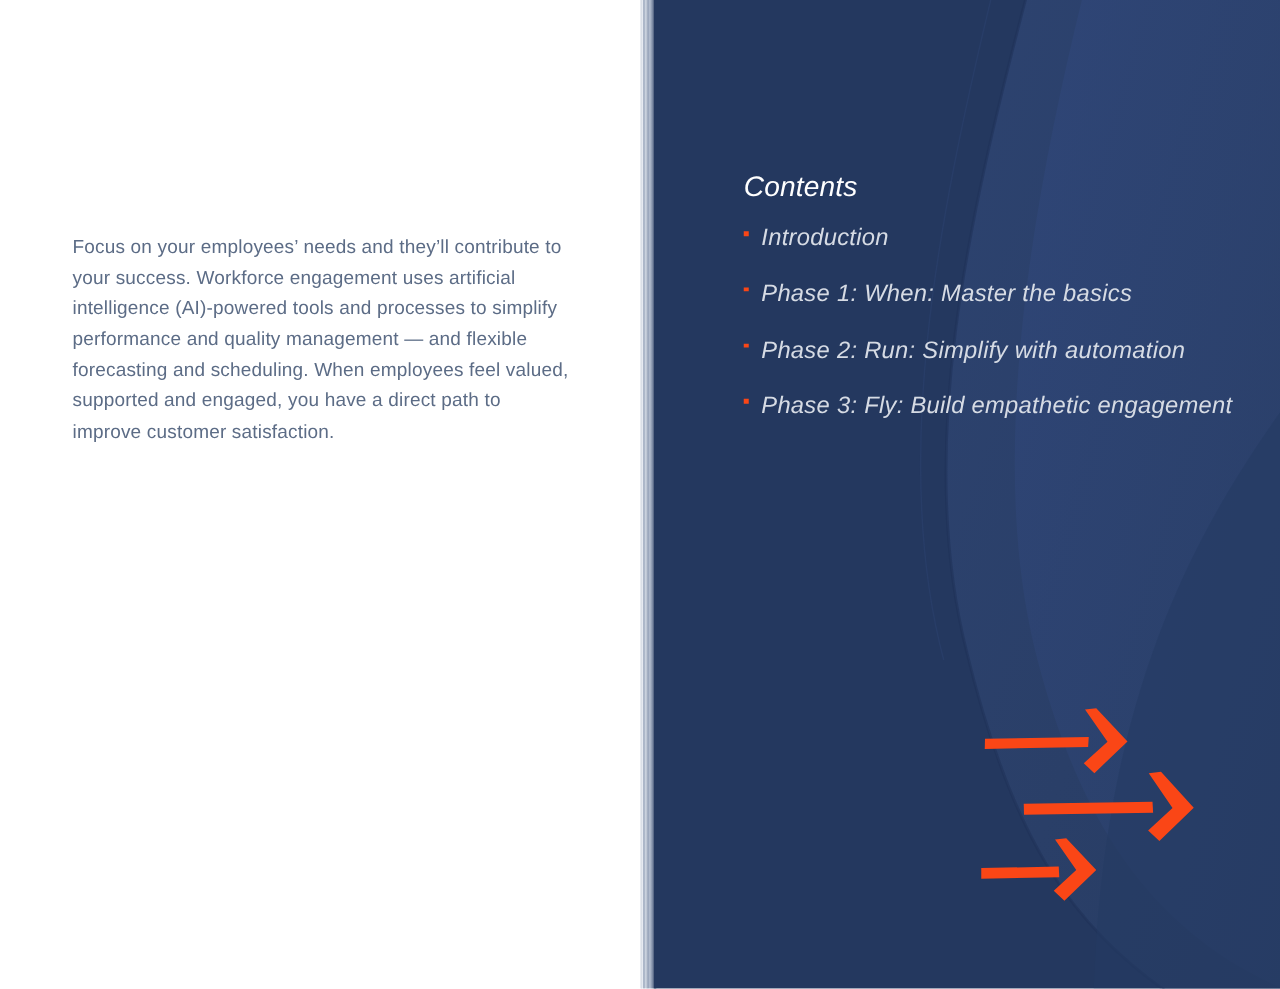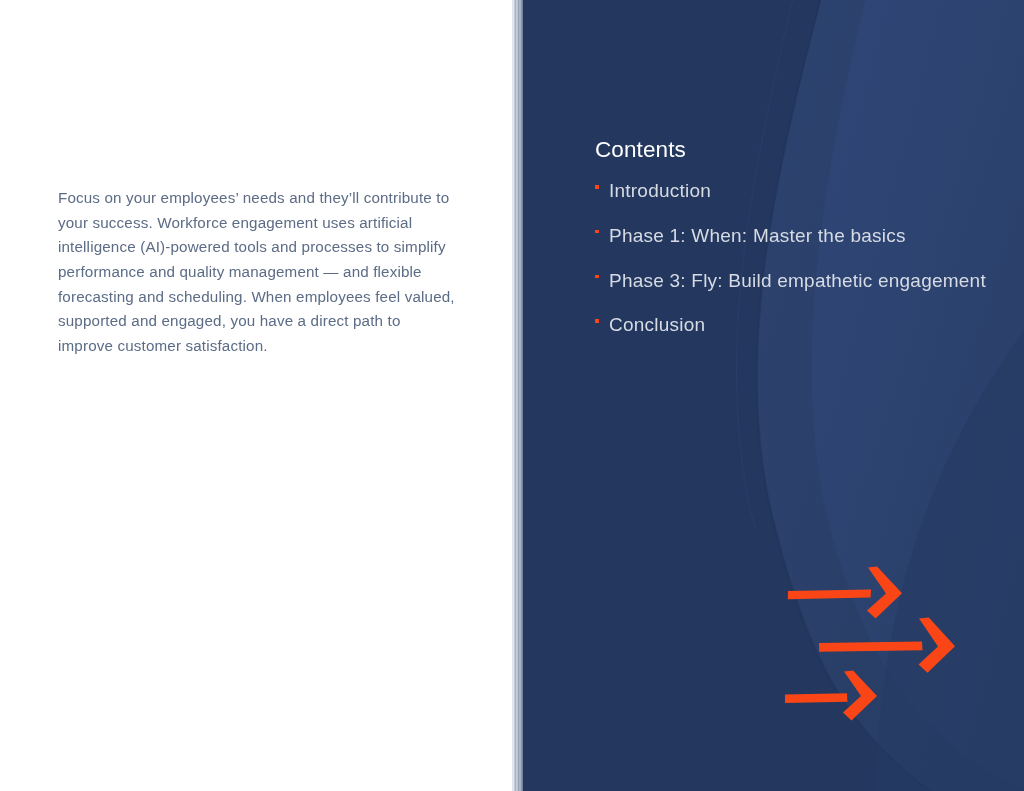--- a/index.html
+++ b/index.html
@@ -47,21 +47,21 @@
 
   
   .page-right{
     position:absolute;left:523px;top:0;width:501px;height:791px;
     background:#24385f;
     overflow:hidden;
   }
   .swoosh-wrap{position:absolute;inset:0;overflow:hidden;}
   .swoosh{position:absolute;left:0;top:0;width:501px;height:791px;}
 
-  .contents-block{position:absolute;left:72px;top:137px;width:420px;}
+  .contents-block{position:absolute;left:72px;top:137px;width:420px;font-style:italic;}
   .contents-title{
     font-size:22.5px;color:#ffffff;font-weight:400;
     letter-spacing:0.005em;margin:0 0 16px 0;
   }
   .toc-list{list-style:none;margin:0;padding:0;}
   .toc-item{
     position:relative;
     padding-left:14px;
     margin-bottom:21px;
     font-size:19px;
@@ -126,28 +126,25 @@
         <li class="toc-item">
           <span class="toc-bullet"></span>
           <span>Introduction</span>
         </li>
         <li class="toc-item">
           <span class="toc-bullet"></span>
           <span>Phase 1: When: Master the basics</span>
         </li>
         <li class="toc-item">
           <span class="toc-bullet"></span>
+          <span>Phase 2: Run: Simplify with automation</span>
         </li>
         <li class="toc-item">
           <span class="toc-bullet"></span>
           <span>Phase 3: Fly: Build empathetic engagement</span>
-        </li>
-        <li class="toc-item">
-          <span class="toc-bullet"></span>
-          <span>Conclusion</span>
         </li>
       </ul>
     </div>
 
     <svg class="arrows" viewBox="0 0 220 190">
       <g fill="#fa4616">
 
         <g>
           <path d="M3,41 L86,39.5 L85.5,47.5 L2.8,49.2 Z"></path>
           <path d="M83,17.5 L92,16.5 L117,43.2 L90.5,68.5 L82,60.5 L101,43.4 Z"></path>

